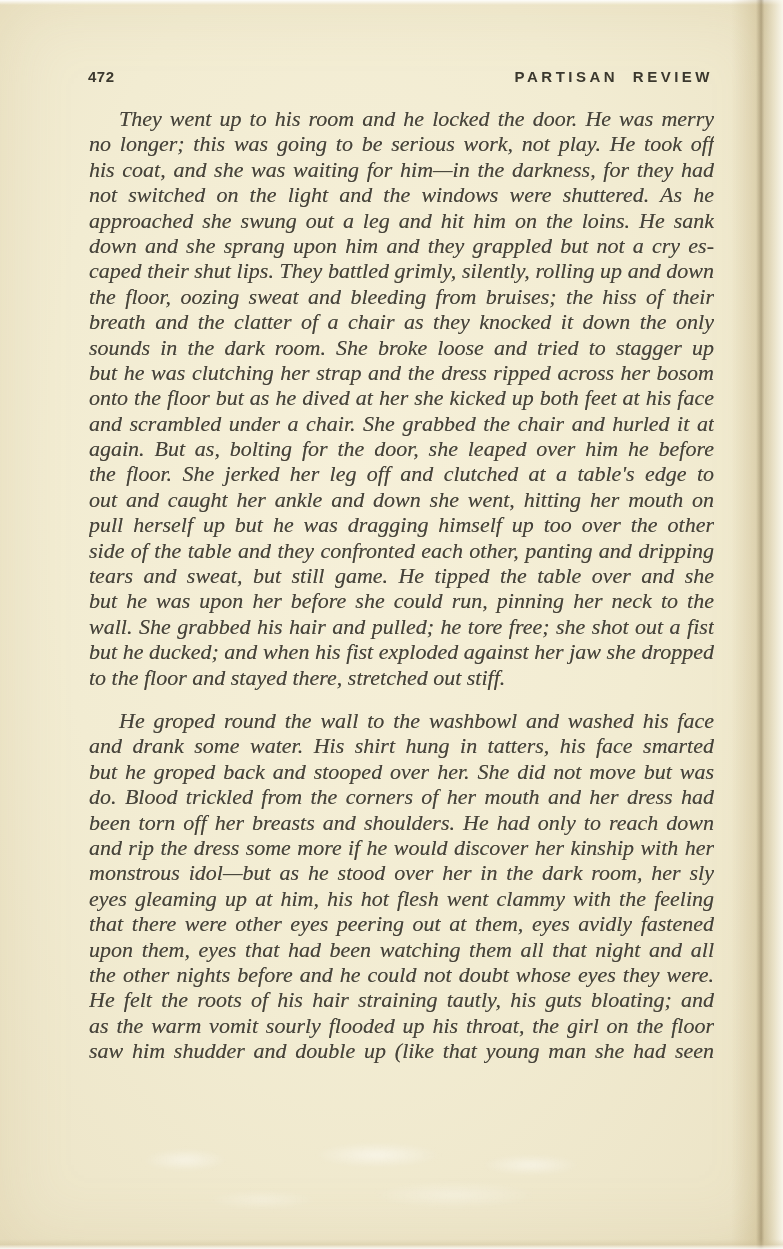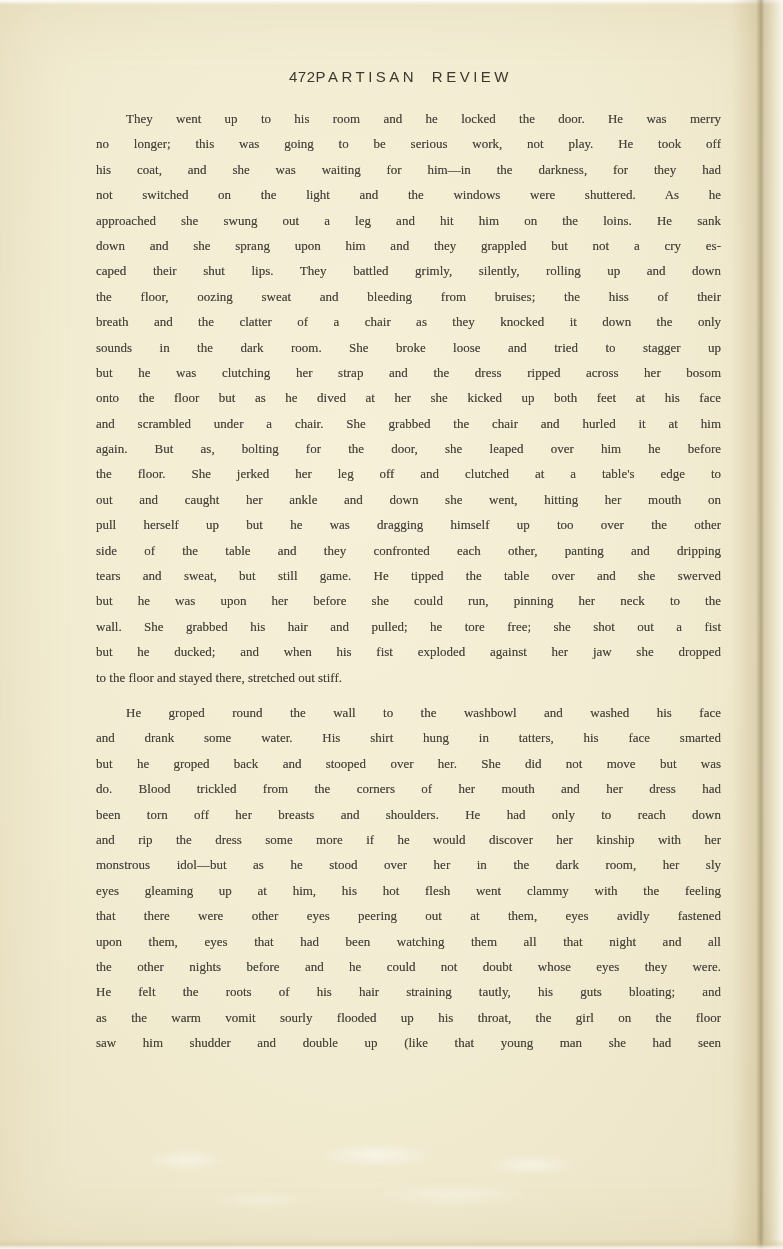--- a/index.html
+++ b/index.html
@@ -44,41 +44,42 @@
       radial-gradient(ellipse 70px 15px at 72% 35%, rgba(255,255,255,0.45), rgba(255,255,255,0) 70%),
       radial-gradient(ellipse 120px 20px at 60% 65%, rgba(255,255,255,0.30), rgba(255,255,255,0) 70%),
       radial-gradient(ellipse 80px 14px at 30% 70%, rgba(255,255,255,0.28), rgba(255,255,255,0) 70%);
     filter: blur(2px);
   }
   
   .header {
     position: absolute;
     left: 88px; right: 70px; top: 68px;
     display: flex;
-    justify-content: center;
+    justify-content: space-between;
     align-items: baseline;
     font-family: "Liberation Sans", sans-serif;
-    font-weight: normal;
+    font-weight: bold;
     font-size: 15px;
     color: #3b382e;
   }
   .page-number { letter-spacing: 0.5px; }
   .journal-title { letter-spacing: 3.5px; word-spacing: 7px; }
   
   .body-text {
     position: absolute;
-    left: 96px; top: 106px;
+    left: 89px; top: 106px;
     width: 625px;
-    font-size: 13px;
+    font-size: 22px;
     line-height: 25.4px;
     color: #46433а;
     color: #46433a;
     text-shadow: 0 0 0.6px rgba(70,67,58,0.55);
+    font-style: italic;
   }
-  .paragraph + .paragraph { margin-top: 10px; }
+  .paragraph + .paragraph { margin-top: 18px; }
   .line {
     text-align: justify;
     text-align-last: justify;
     height: 25.4px;
     overflow: hidden;
     white-space: normal;
   }
   .line.first { padding-left: 30px; }
   .line.short-last { text-align-last: left; }
 </style>

